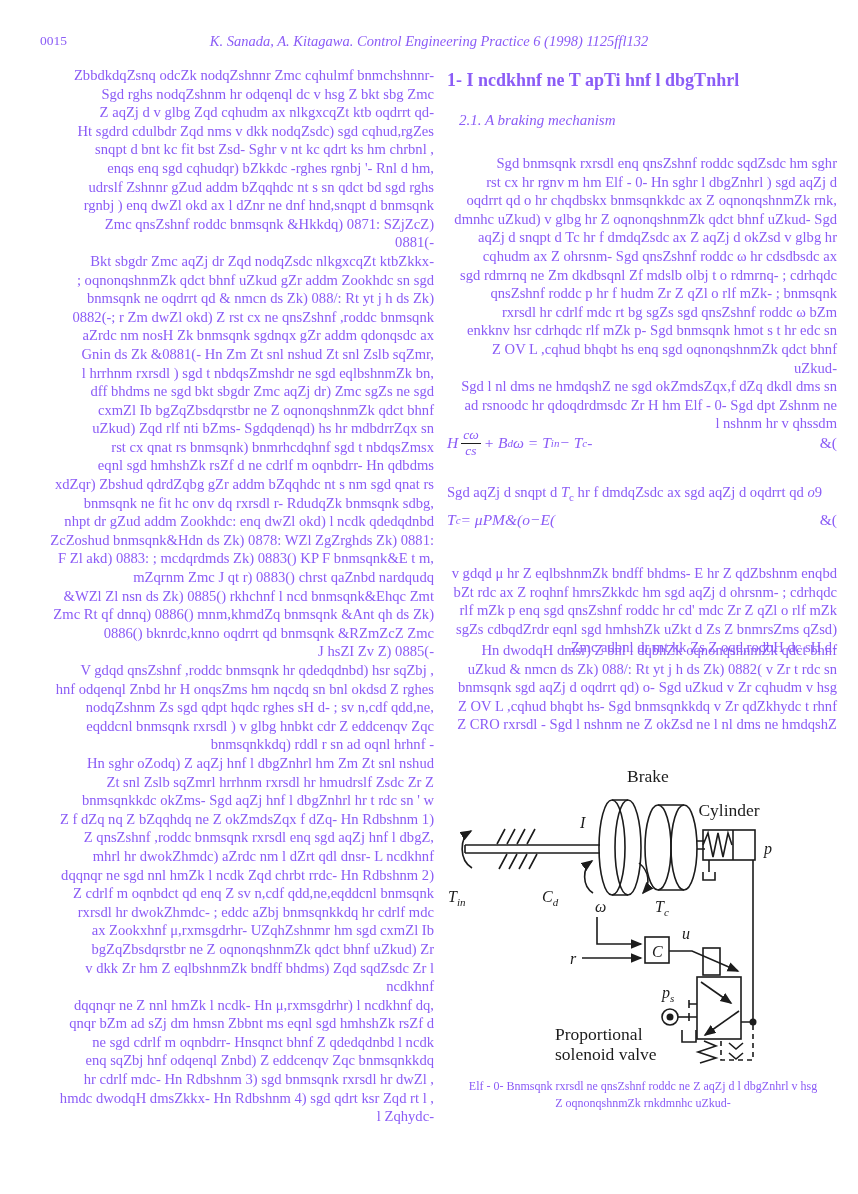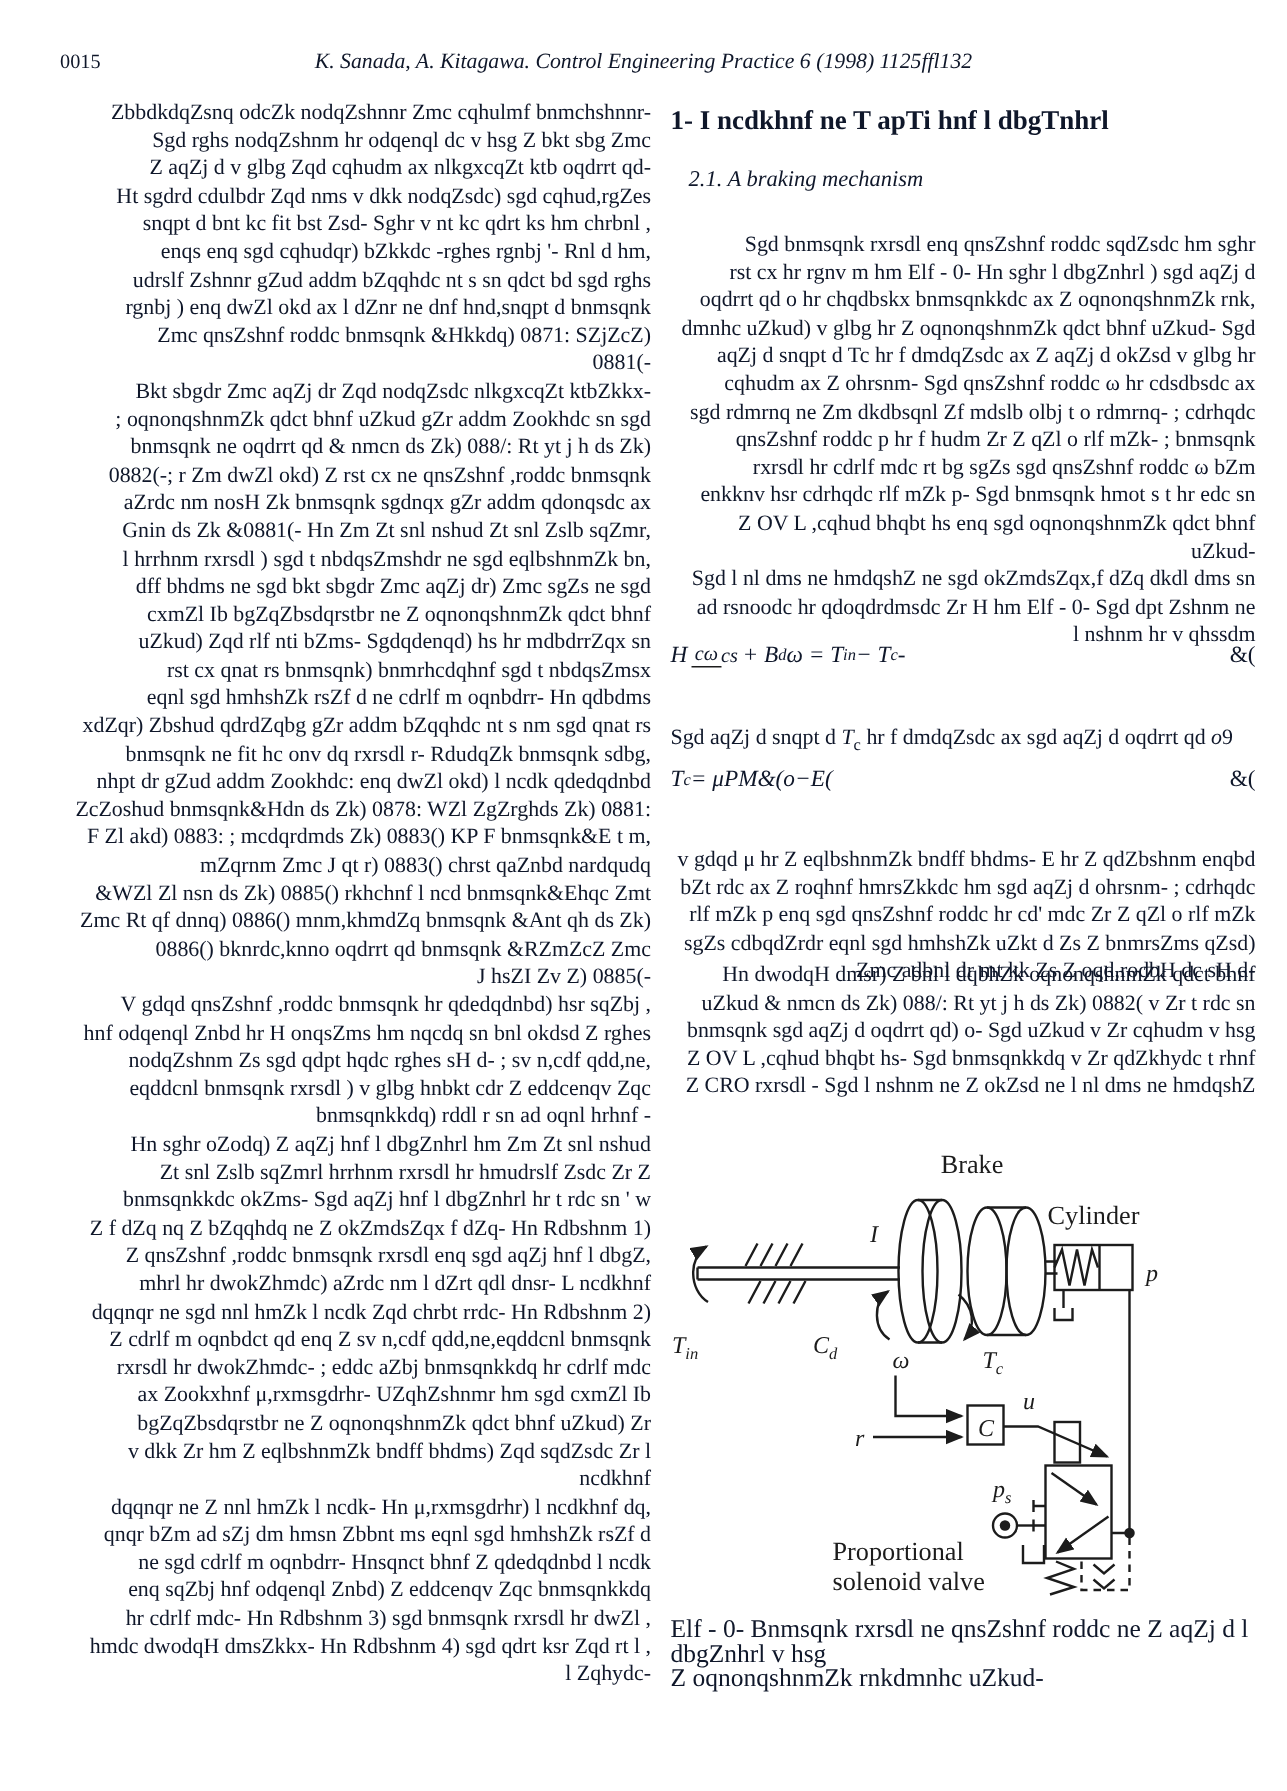--- a/index.html
+++ b/index.html
@@ -1,44 +1,44 @@
 <!DOCTYPE html>
 <html><head>
 <meta charset="utf-8">
 <style>
   html,body{margin:0;padding:0;background:#ffffff;}
   .page{
     position:relative;width:858px;height:1194px;background:#ffffff;
-    font-family:"Liberation Serif","DejaVu Serif",serif;color:#0f172a;
+    font-family:"Liberation Serif","DejaVu Serif",serif;color:#8b5cf6;
     overflow:hidden;
   }
   .pagenum{position:absolute;left:40px;top:33px;font-size:13.5px;}
   .runhead{position:absolute;left:0;right:0;top:33px;text-align:center;
     font-style:italic;font-size:14.5px;}
   .lines{white-space:pre-wrap;font-size:14.6px;line-height:18.6px;text-align:right;}
   .leftcol{position:absolute;left:40px;top:66px;width:394px;}
   .rc{position:absolute;left:447px;width:390px;}
   .sechead{top:70px;font-weight:bold;font-size:18px;}
   .subsec{top:112px;font-style:italic;font-size:15px;margin-left:12px;}
   .rp1{top:154px;}
   .rp2{top:564px;}
   .rp3{top:641px;}
   .eq{display:flex;align-items:center;font-size:15.5px;font-style:italic;}
   .eq1{top:428px;}
   .eq2{top:511px;}
-  .frac{display:inline-flex;flex-direction:row;align-items:center;
+  .frac{display:inline-flex;flex-direction:column;align-items:center;
     font-size:13.5px;line-height:1.1;margin:0 3px;}
   .frac .num{border-bottom:1.3px solid #1c1c1c;padding:0 2px;}
   .eq sub{font-size:11px;font-style:italic;}
   .eqnum{margin-left:auto;font-style:normal;}
   .bridge{top:484px;font-size:14.6px;}
   .bridge i{font-style:italic;}
   .bridge sub{font-size:11px;}
   .figcaption{position:absolute;left:447px;top:1078px;width:392px;
-    font-size:17px;line-height:16.5px;white-space:pre-wrap;}
+    font-size:12px;line-height:16.5px;white-space:pre-wrap;text-align:center;}
   .figsvg{position:absolute;left:442px;top:752px;}
   svg text{font-family:"Liberation Serif","DejaVu Serif",serif;fill:#1c1c1c;}
 </style>
 </head>
 <body>
 
 <div class="page">
 
   <div class="pagenum">0015</div>
   <div class="runhead">K. Sanada, A. Kitagawa. Control Engineering Practice 6 (1998) 1125ffl132</div>

